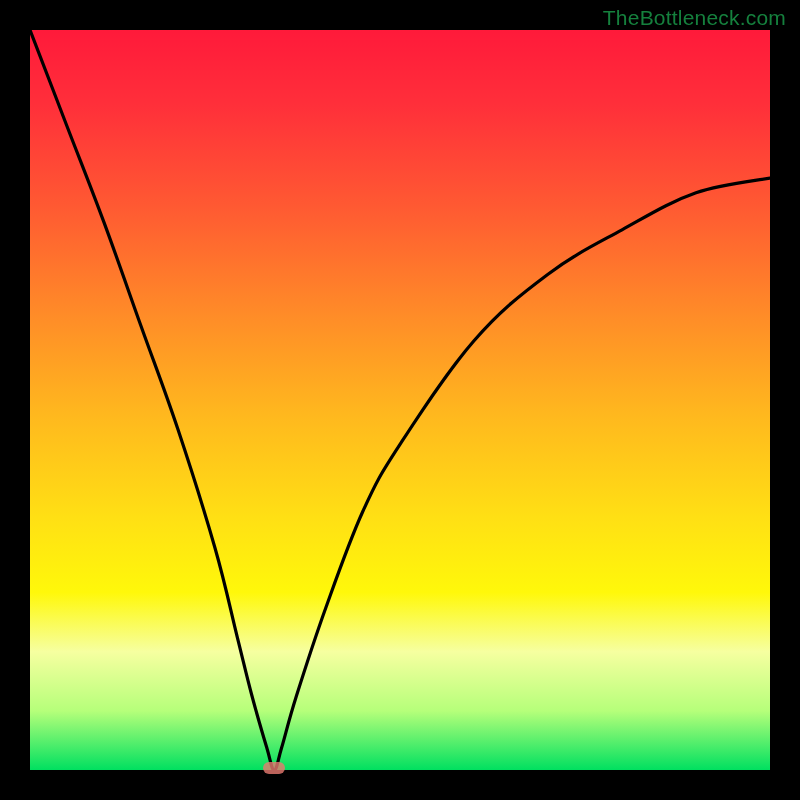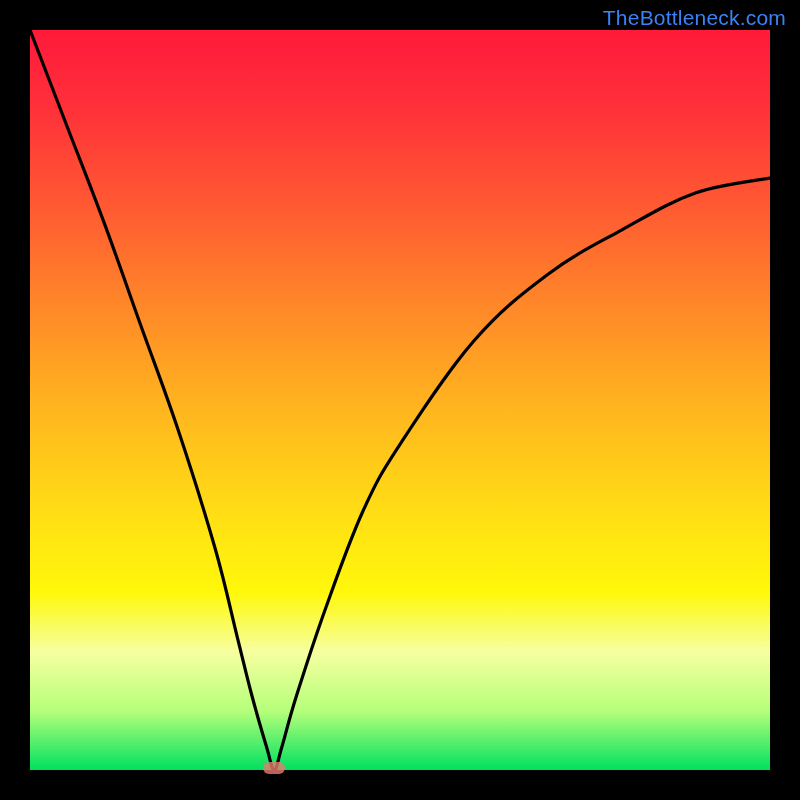--- a/index.html
+++ b/index.html
@@ -34,21 +34,21 @@
       #ffe014 66%,
       #fff80a 76%,
       #f6ffa0 84%,
       #b6ff7a 92%,
       #00e060 100%);
   }
   .watermark {
     position: absolute;
     top: 6px;
     right: 14px;
-    color: #3b82f6;
+    color: #15803d;
     font-size: 21px;
     font-weight: 500;
     letter-spacing: 0.2px;
   }
   svg.curve {
     position: absolute;
     left: 0; top: 0;
     width: 740px; height: 740px;
   }
   .marker {

